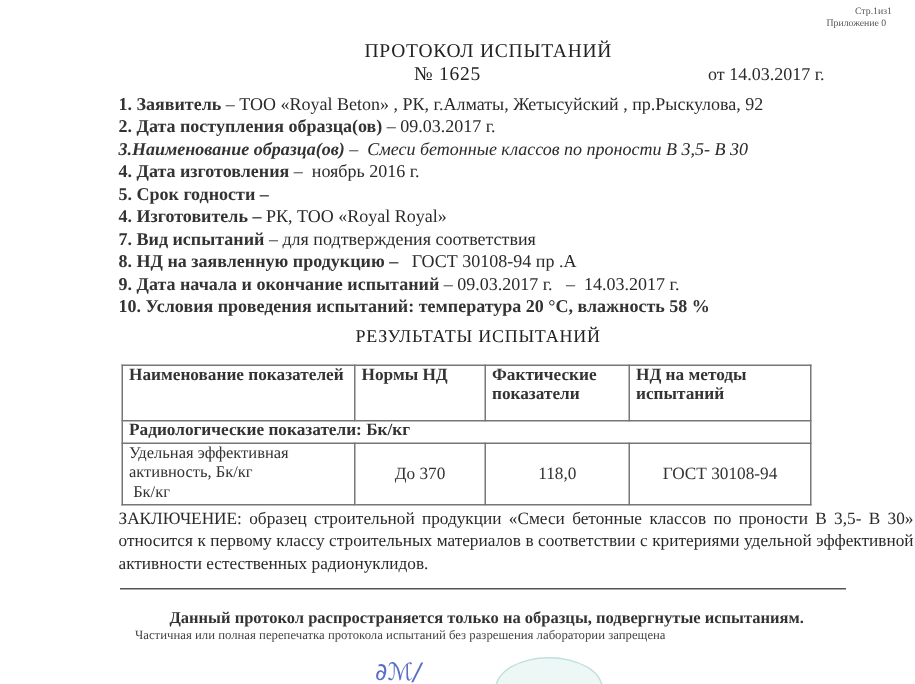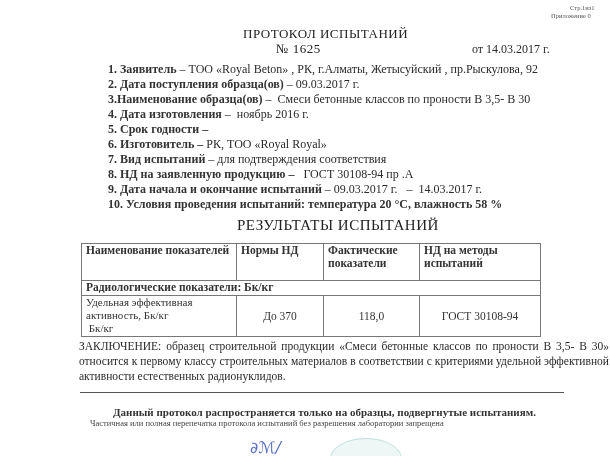--- a/index.html
+++ b/index.html
@@ -3,21 +3,21 @@
 <meta charset="utf-8">
 <style>
   html, body { margin:0; padding:0; }
   body {
     width:610px; height:456px; overflow:hidden; background:#ffffff;
     position:relative; font-family:"Liberation Serif", "DejaVu Serif", serif; color:#2a2a2a;
   }
   .abs { position:absolute; white-space:nowrap; }
   .small { font-size:6.5px; color:#555; }
   .title { font-weight:normal; font-size:13px; letter-spacing:0.5px; color:#222; }
-  .item { font-size:12px; line-height:15px; left:79px; color:#2a2a2a;margin-left:29px; }
+  .item { font-size:12px; line-height:15px; left:79px; color:#2a2a2a; }
   .item b { font-weight:bold; color:#333; }
   table.res {
     position:absolute; left:81px; top:243px; border-collapse:collapse;
     font-size:11.5px; color:#333;
   }
   table.res td { border:1.2px solid #777; padding:0 4px; vertical-align:top; line-height:13px; }
   .hdr td { height:36px; font-weight:bold; padding-top:1px; }
   .c1 { width:146px; } .c2 { width:78px; } .c3 { width:87px; } .c4 { width:112px; }
   .center { text-align:center; vertical-align:middle !important; }
   .concl { font-size:11.5px; line-height:15px; left:79px; width:530px; white-space:normal; text-align:justify; }
@@ -34,31 +34,31 @@
 <div class="abs small" style="left:570px;top:4px;">Стр.1из1</div>
 <div class="abs small" style="left:551px;top:12px;">Приложение 0</div>
 
 <div class="abs title" style="left:243px;top:26px;">ПРОТОКОЛ   ИСПЫТАНИЙ</div>
 <div class="abs title" style="left:276px;top:41px;">№  1625</div>
 <div class="abs" style="left:472px;top:42px;font-size:12px;">от  14.03.2017 г.</div>
 
 <div id="items">
     <div class="abs item" style="top: 62px;"><b>1. Заявитель</b><span style="white-space: pre;"> – ТОО «Royal Beton» , РК, г.Алматы, Жетысуйский , пр.Рыскулова, 92</span></div>
     <div class="abs item" style="top: 77px;"><b>2. Дата поступления образца(ов)</b><span style="white-space: pre;"> – 09.03.2017 г.</span></div>
-    <div class="abs item" style="top: 92px;"><b>3.Наименование образца(ов)</b><span style="white-space: pre;"> –  Смеси бетонные классов по проности В 3,5- В 30</span></div>
+    <div class="abs item" style="top: 92px; font-style: italic;"><b>3.Наименование образца(ов)</b><span style="white-space: pre;"> –  Смеси бетонные классов по проности В 3,5- В 30</span></div>
     <div class="abs item" style="top: 107px;"><b>4. Дата изготовления</b><span style="white-space: pre;"> –  ноябрь 2016 г.</span></div>
     <div class="abs item" style="top: 122px;"><b>5. Срок годности –</b><span style="white-space: pre;"></span></div>
-    <div class="abs item" style="top: 137px;"><b>6. Изготовитель – </b><span style="white-space: pre;">РК, ТОО «Royal Royal»</span></div>
+    <div class="abs item" style="top: 137px;"><b>4. Изготовитель – </b><span style="white-space: pre;">РК, ТОО «Royal Royal»</span></div>
     <div class="abs item" style="top: 152px;"><b>7. Вид испытаний</b><span style="white-space: pre;"> – для подтверждения соответствия</span></div>
     <div class="abs item" style="top: 167px;"><b>8. НД на заявленную продукцию –</b><span style="white-space: pre;">   ГОСТ 30108-94 пр .А</span></div>
     <div class="abs item" style="top: 182px;"><b>9. Дата начала и окончание испытаний</b><span style="white-space: pre;"> – 09.03.2017 г.   –  14.03.2017 г.</span></div>
     <div class="abs item" style="top: 197px;"><b>10. Условия проведения испытаний:  температура  20 °С,    влажность 58 %</b><span style="white-space: pre;"></span></div>
   </div>
 
-<div class="abs title" style="left:237px;top:217px;font-size:15px;text-align:right;">РЕЗУЛЬТАТЫ ИСПЫТАНИЙ</div>
+<div class="abs title" style="left:237px;top:217px;font-size:12px;text-align:right;">РЕЗУЛЬТАТЫ ИСПЫТАНИЙ</div>
 
 <table class="res">
   <tbody>
       <tr class="hdr">
     <td class="c1">Наименование показателей</td>
     <td class="c2">Нормы НД</td>
     <td class="c3">Фактические показатели</td>
     <td class="c4">НД на методы испытаний</td>
   </tr>
   <tr>

